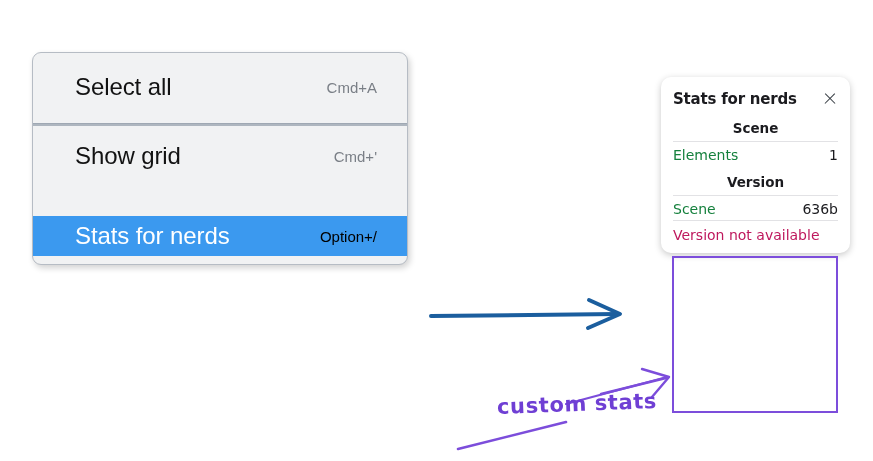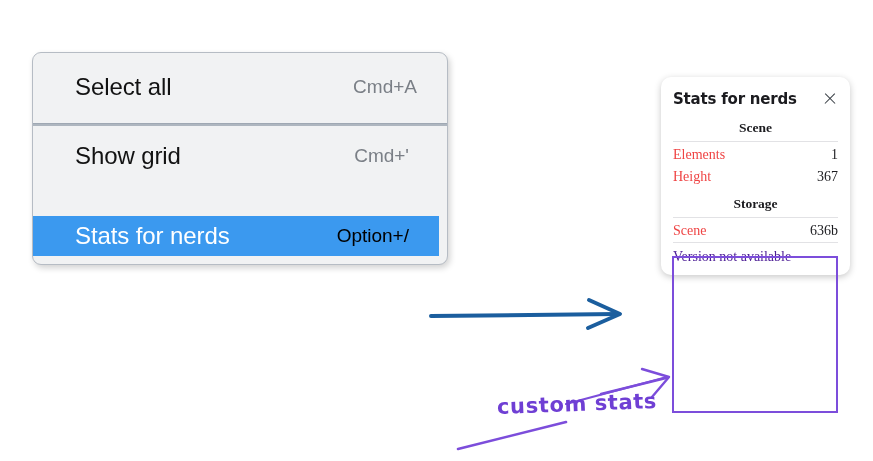--- a/index.html
+++ b/index.html
@@ -15,30 +15,30 @@
     overflow: hidden;
     font-family: "Liberation Sans", sans-serif;
     -webkit-font-smoothing: antialiased;
   }
 
   
   .context-menu {
     position: absolute;
     left: 32px;
     top: 52px;
-    width: 416px;
+    width: 376px;
     background: #f1f2f3;
     border: 1px solid #b6bcc4;
     border-radius: 9px;
     box-shadow: 2px 3px 6px rgba(0,0,0,0.18);
     overflow: hidden;
     box-sizing: border-box;
   }
   .menu-section {
-    padding: 10px 8px 8px 0;
+    padding: 10px 0 8px 0;
   }
   .menu-section.top {
     padding: 14px 0 16px 0;
   }
   .menu-divider {
     height: 3px;
     background: #aeb6bf;
     border-top: 1px solid #9fa8b3;
     box-sizing: border-box;
   }
@@ -51,21 +51,21 @@
     box-sizing: border-box;
     cursor: default;
   }
   .menu-item .label {
     font-size: 24px;
     color: #121212;
     letter-spacing: -0.1px;
     white-space: nowrap;
   }
   .menu-item .shortcut {
-    font-size: 19px;
+    font-size: 15px;
     color: #7a7f86;
     white-space: nowrap;
   }
   .menu-item.selected {
     background: #3b99ef;
   }
   .menu-item.selected .label {
     color: #ffffff;
   }
   .menu-item.selected .shortcut {
@@ -112,21 +112,20 @@
     top: 7px;
     width: 14px;
     height: 1.4px;
     background: #343a40;
   }
   .close-icon::before { transform: rotate(45deg); }
   .close-icon::after  { transform: rotate(-45deg); }
 
   .stats-body {
     padding: 0 10px;
-    font-family: Liberation Serif, serif;
   }
   .group-title {
     text-align: center;
     font-size: 13.5px;
     font-weight: bold;
     color: #1b1b1f;
     padding: 8px 0 5px 0;
   }
   .group-rule {
     height: 1px;
@@ -134,29 +133,29 @@
     margin: 0 2px 2px 2px;
   }
   .stats-row {
     display: flex;
     align-items: baseline;
     justify-content: space-between;
     padding: 3px 2px;
   }
   .stats-row .k {
     font-size: 14px;
-    color: #ef4444;
+    color: #15803d;
   }
   .stats-row .v {
     font-size: 14px;
     color: #1b1b1f;
   }
   .stats-note {
     font-size: 14px;
-    color: #4c1d95;
+    color: #be185d;
     padding: 4px 2px 2px 2px;
     text-align: left;
     white-space: nowrap;
   }
 
   
   .highlight-box {
     position: absolute;
     left: 672px;
     top: 256px;
@@ -226,26 +225,22 @@
   </div>
 
   <div class="stats-body">
 
     <div class="group-title">Scene</div>
     <div class="group-rule"></div>
     <div class="stats-row">
       <span class="k">Elements</span>
       <span class="v">1</span>
     </div>
-    <div class="stats-row">
-      <span class="k">Height</span>
-      <span class="v">367</span>
-    </div>
-
-    <div class="group-title">Storage</div>
+
+    <div class="group-title">Version</div>
     <div class="group-rule"></div>
     <div class="stats-row">
       <span class="k">Scene</span>
       <span class="v">636b</span>
     </div>
 
     <div class="group-rule"></div>
     <div class="stats-note">Version not available</div>
 
   </div>

